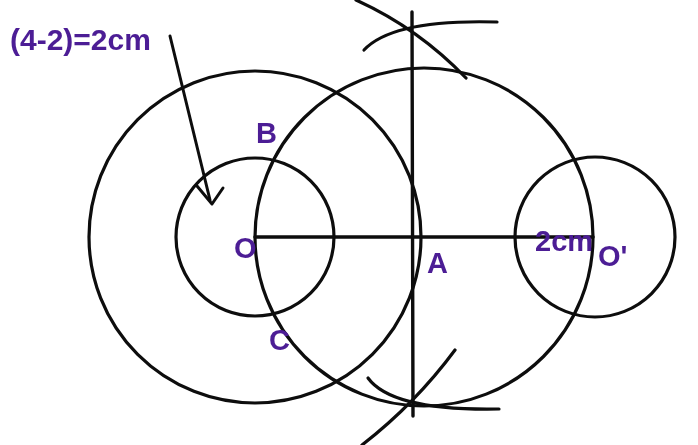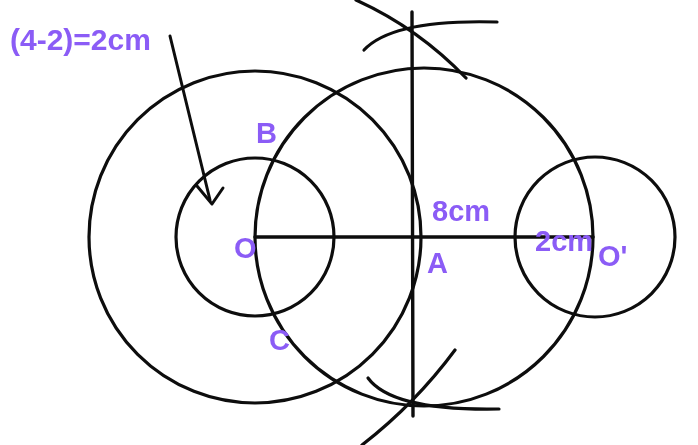--- a/index.html
+++ b/index.html
@@ -9,21 +9,21 @@
     height: 445px;
     background: #ffffff;
     overflow: hidden;
     font-family: "Liberation Sans", sans-serif;
   }
   .stage svg { position: absolute; left: 0; top: 0; display: block; }
   .fig-label {
     position: absolute;
     line-height: 1;
     font-weight: bold;
-    color: #8b5cf6;
+    color: #4c1d95;
     white-space: nowrap;
     letter-spacing: 0px;
   }
 </style>
 </head>
 <body>
 
 <div class="stage">
   <svg width="698" height="445" viewBox="0 0 698 445" xmlns="http://www.w3.org/2000/svg">
       <circle cx="255" cy="237" r="166" stroke-width="3.2" fill="none" stroke="#0d0d0d" stroke-linecap="round"></circle>
@@ -36,18 +36,17 @@
       <path d="M 356,0 Q 418,28 466,78" stroke-width="3.2" fill="none" stroke="#0d0d0d" stroke-linecap="round"></path>
       <path d="M 368,378 Q 392,411 499,409" stroke-width="3.2" fill="none" stroke="#0d0d0d" stroke-linecap="round"></path>
       <path d="M 455,350 Q 415,404 362,445" stroke-width="3.2" fill="none" stroke="#0d0d0d" stroke-linecap="round"></path>
       <line x1="170" y1="36" x2="210" y2="200" stroke-width="3" fill="none" stroke="#0d0d0d" stroke-linecap="round"></line>
       <polyline points="197,186 212,204 223,188" stroke-width="3" stroke-linejoin="round" fill="none" stroke="#0d0d0d" stroke-linecap="round"></polyline>
     </svg>
 
   <span class="fig-label" style="left: 10px; top: 25px; font-size: 30px;">(4-2)=2cm</span>
   <span class="fig-label" style="left: 256px; top: 119px; font-size: 29px;">B</span>
   <span class="fig-label" style="left: 234px; top: 234px; font-size: 29px;">O</span>
-  <span class="fig-label" style="left: 432px; top: 197px; font-size: 29px;">8cm</span>
   <span class="fig-label" style="left: 427px; top: 249px; font-size: 29px;">A</span>
   <span class="fig-label" style="left: 535px; top: 227px; font-size: 29px;">2cm</span>
   <span class="fig-label" style="left: 598px; top: 242px; font-size: 29px;">O'</span>
   <span class="fig-label" style="left: 269px; top: 326px; font-size: 29px;">C</span>
 </div>
 
 </body></html>

